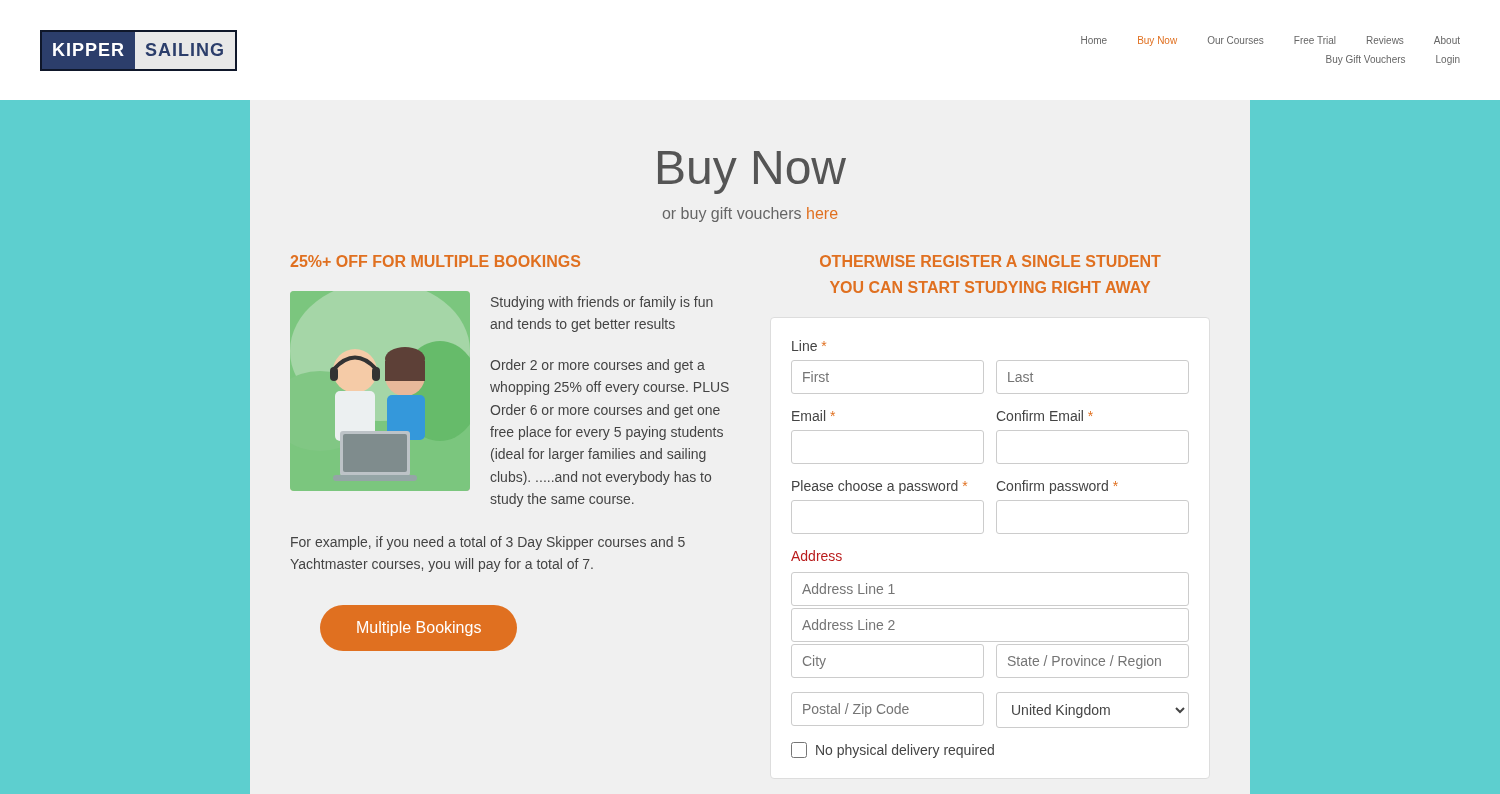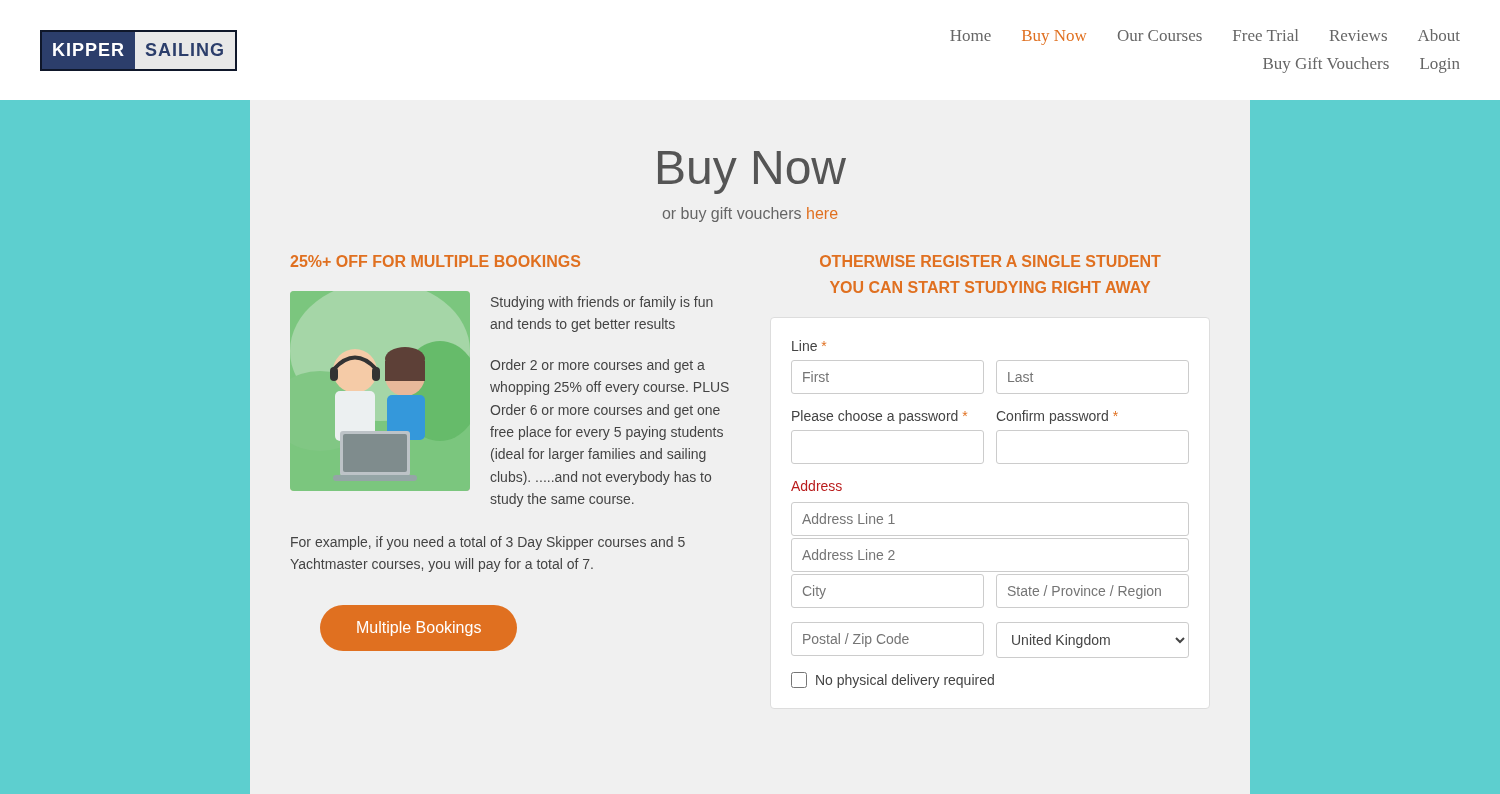--- a/index.html
+++ b/index.html
@@ -51,23 +51,22 @@
       gap: 30px;
       margin-bottom: 8px;
     }
     .nav-bottom {
       display: flex;
       gap: 30px;
     }
     .nav-link {
       color: #666;
       text-decoration: none;
-      font-size: 17px;
+      font-size: 10px;
       cursor: pointer;
-      font-family: Liberation Serif, serif;
     }
     .nav-link.active { color: #e07020; }
 
     
     .main-wrapper {
       background: #f0f0f0;
       margin: 0 250px;
       padding: 40px 40px 60px;
       min-height: 694px;
     }
@@ -342,20 +341,34 @@
           <div class="form-row">
             <div class="form-group">
               <input class="form-input" type="text" placeholder="First" style="">
             </div>
             <div class="form-group">
               <input class="form-input" type="text" placeholder="Last" style="">
             </div>
           </div>
         </div>
 
+        <div class="form-row">
+          <div class="form-group">
+            <label class="form-label">
+              <span>Email</span> <span class="required">*</span>
+            </label>
+            <input class="form-input" type="email" style="">
+          </div>
+          <div class="form-group">
+            <label class="form-label">
+              <span>Confirm Email</span> <span class="required">*</span>
+            </label>
+            <input class="form-input" type="email" style="">
+          </div>
+        </div>
 
         <div class="form-row">
           <div class="form-group">
             <label class="form-label">
               <span>Please choose a password</span> <span class="required">*</span>
             </label>
             <input class="form-input" type="password" style="">
           </div>
           <div class="form-group">
             <label class="form-label">

